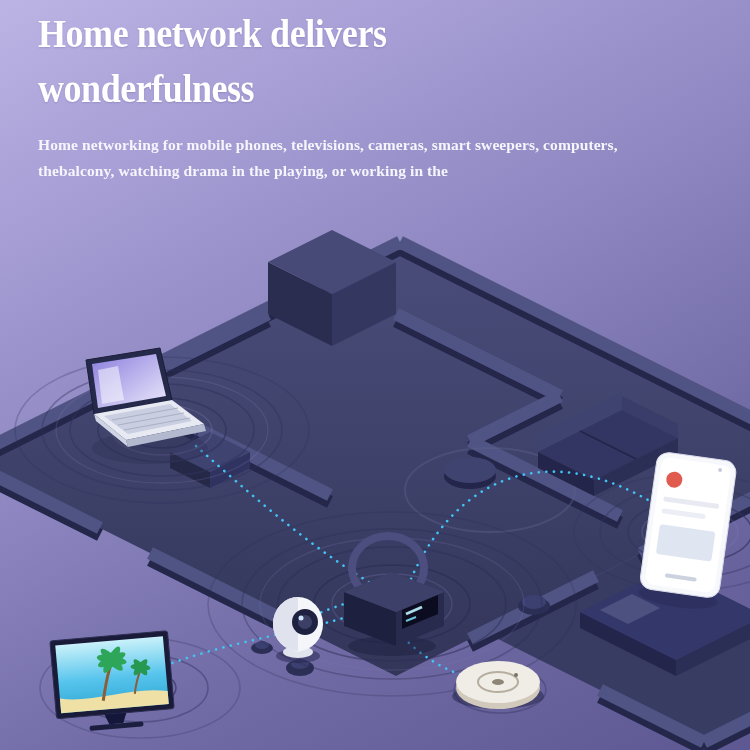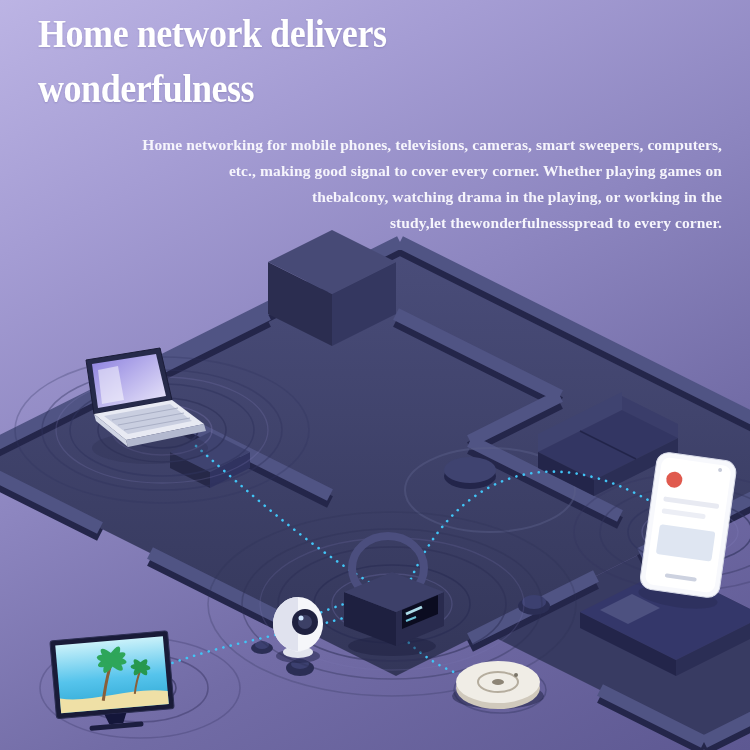--- a/index.html
+++ b/index.html
@@ -7,40 +7,38 @@
     position:relative;width:750px;height:750px;overflow:hidden;
     background:linear-gradient(152deg,#bcb4e4 0%,#a59dd4 22%,#8d86c0 45%,#726ca6 70%,#5d5892 100%);
     font-family:Liberation Serif, serif;
   }
   .header{position:absolute;left:38px;top:6px;right:28px;color:#fff;z-index:3;}
   .title-line{
     font-size:40px;font-weight:bold;letter-spacing:-.5px;line-height:55px;
     transform:scaleX(.9);transform-origin:left top;white-space:nowrap;
     text-shadow:0 1px 2px rgba(44,40,92,.18);
   }
-  .intro{margin-top:16px;text-align:right;}
+  .intro{margin-top:16px;}
   .intro-line{
     font-size:15.5px;line-height:26px;color:#f6f5fc;font-weight:600;
     letter-spacing:.1px;white-space:nowrap;
   }
   svg.illustration{position:absolute;left:0;top:0;z-index:1;}
 </style>
 </head>
 <body>
 
 <div class="stage">
 
   <div class="header">
     <div class="title-line">Home network delivers</div>
     <div class="title-line">wonderfulness</div>
     <div class="intro">
       <div class="intro-line">Home networking for mobile phones, televisions, cameras, smart sweepers, computers,</div>
-      <div class="intro-line">etc., making good signal to cover every corner. Whether playing games on</div>
       <div class="intro-line">thebalcony, watching drama in the playing, or working in the</div>
-      <div class="intro-line">study,let thewonderfulnessspread to every corner.</div>
     </div>
   </div>
 
   <svg class="illustration" width="750" height="750" viewBox="0 0 750 750">
     <defs>
       <linearGradient id="floorGrad" x1="0" y1="0" x2="0" y2="1">
         <stop offset="0" stop-color="#4a4d7a"></stop>
           <stop offset="1" stop-color="#333659"></stop>
       </linearGradient>
       <linearGradient id="scrGrad" x1="0" y1="0" x2="1" y2="1">

